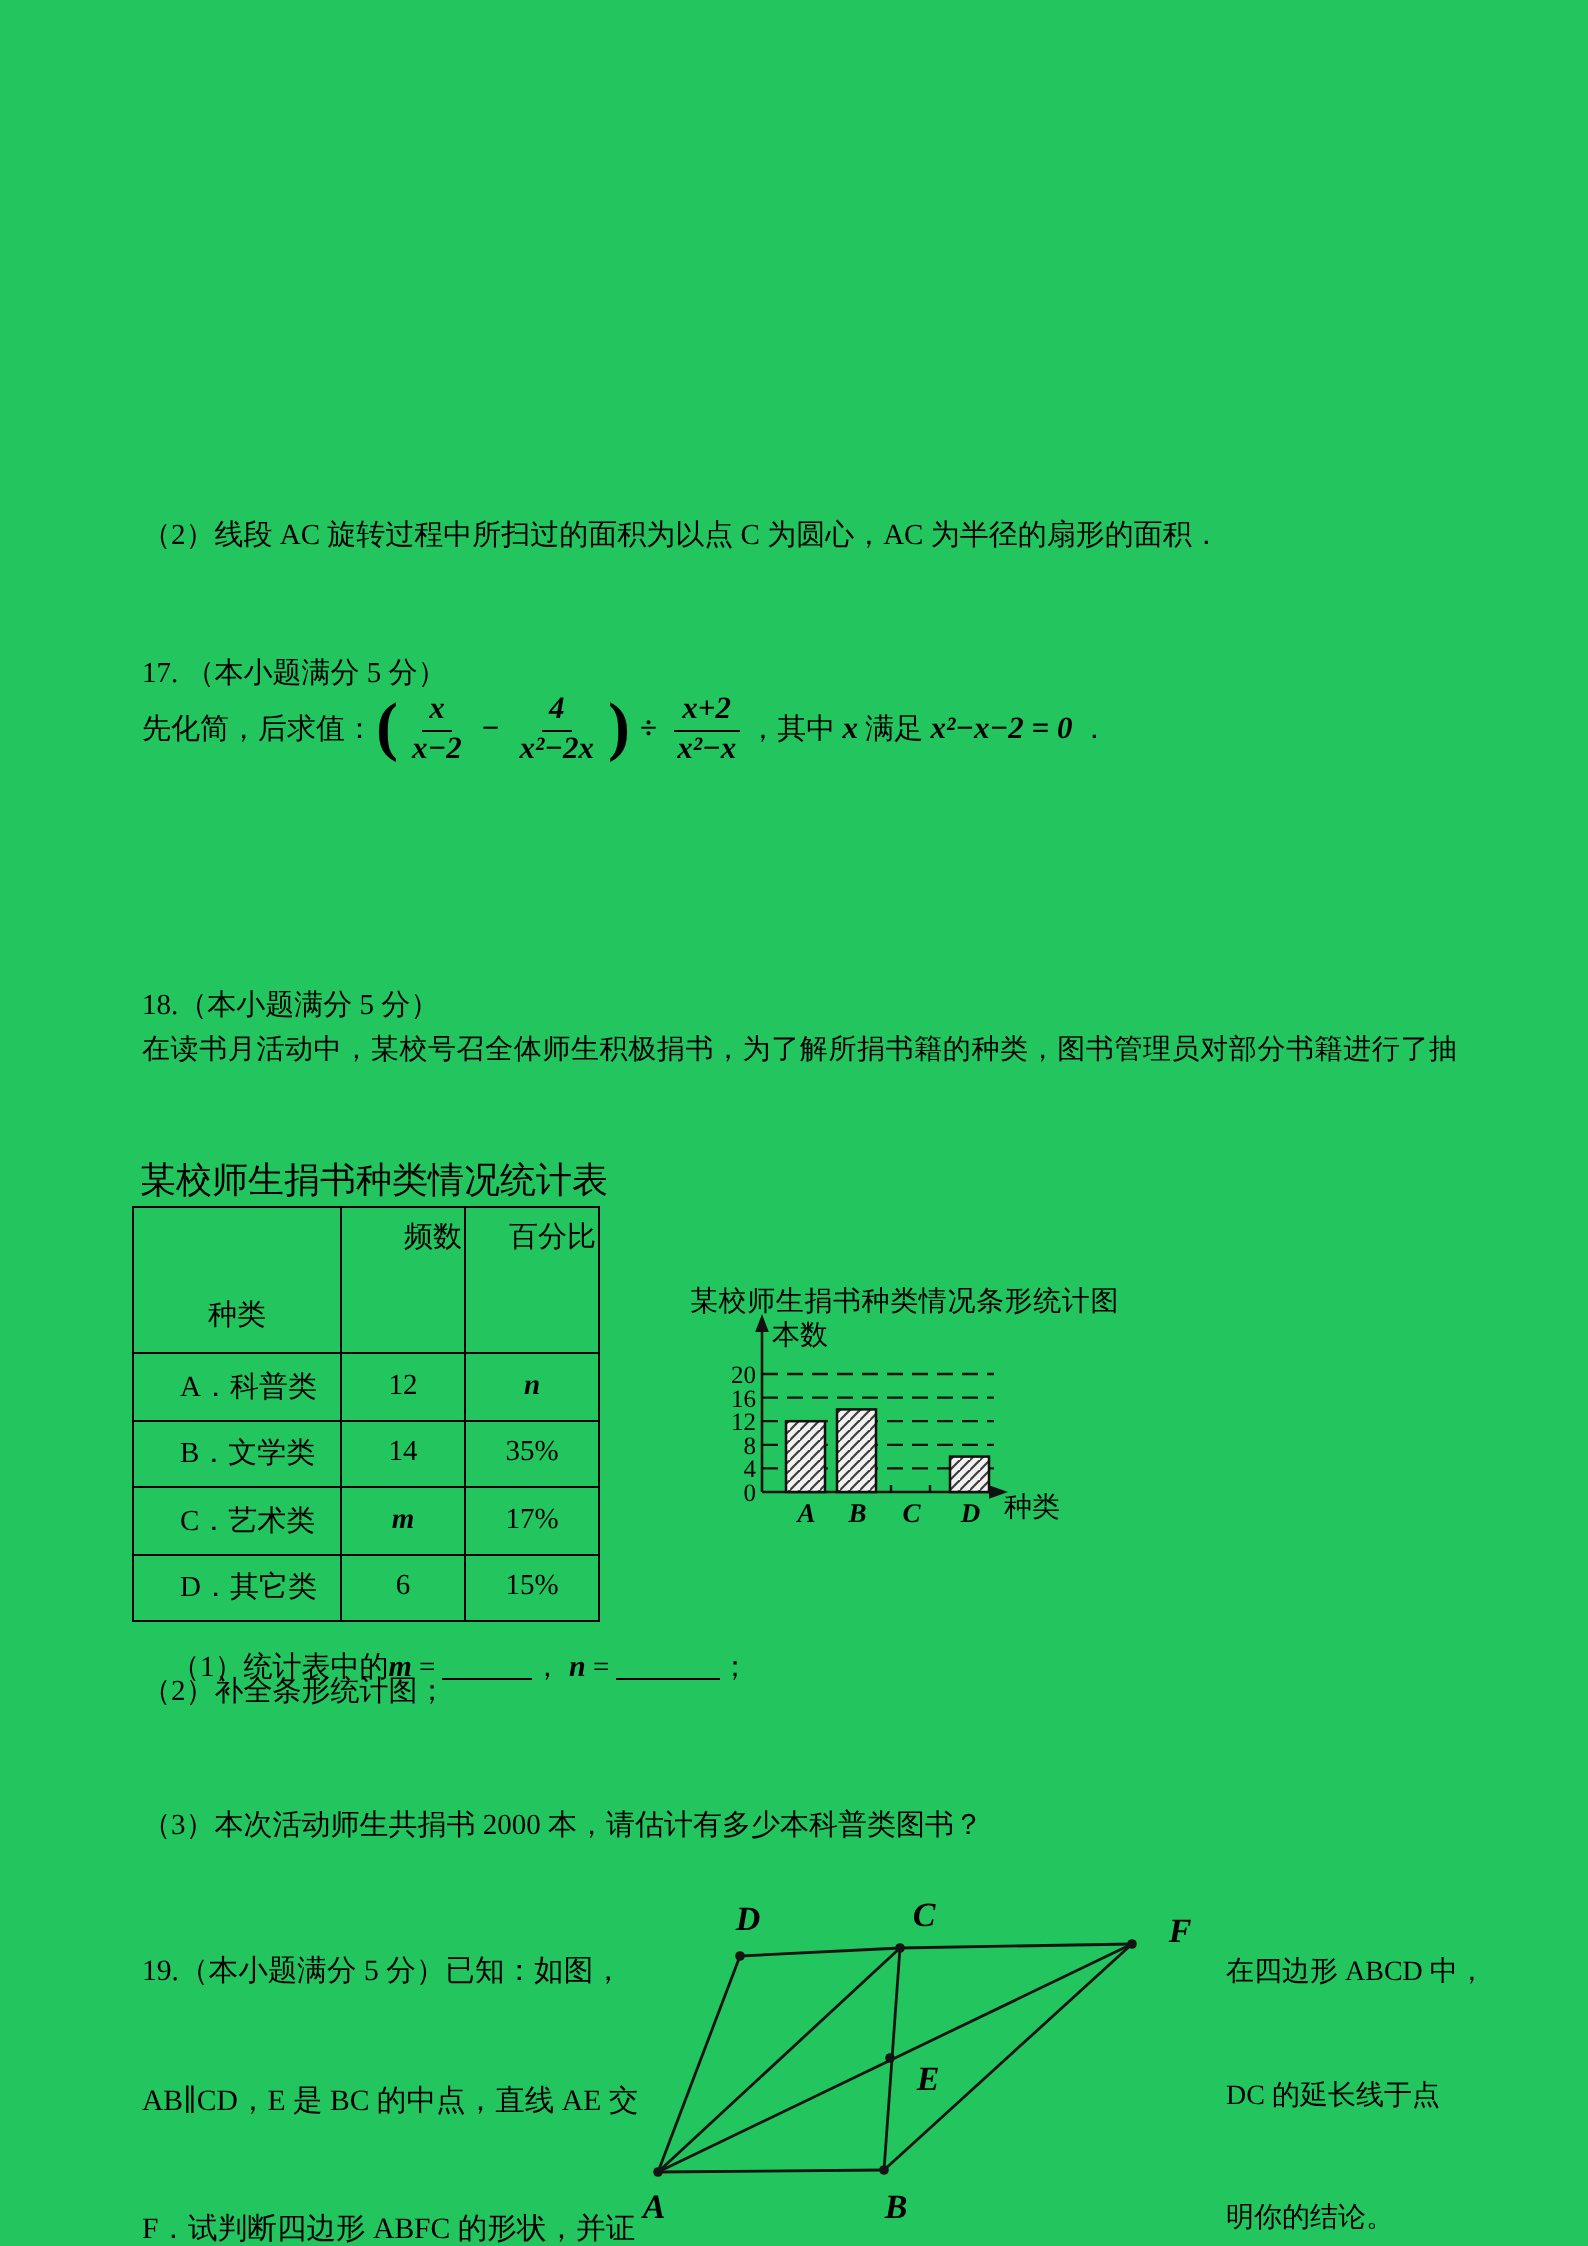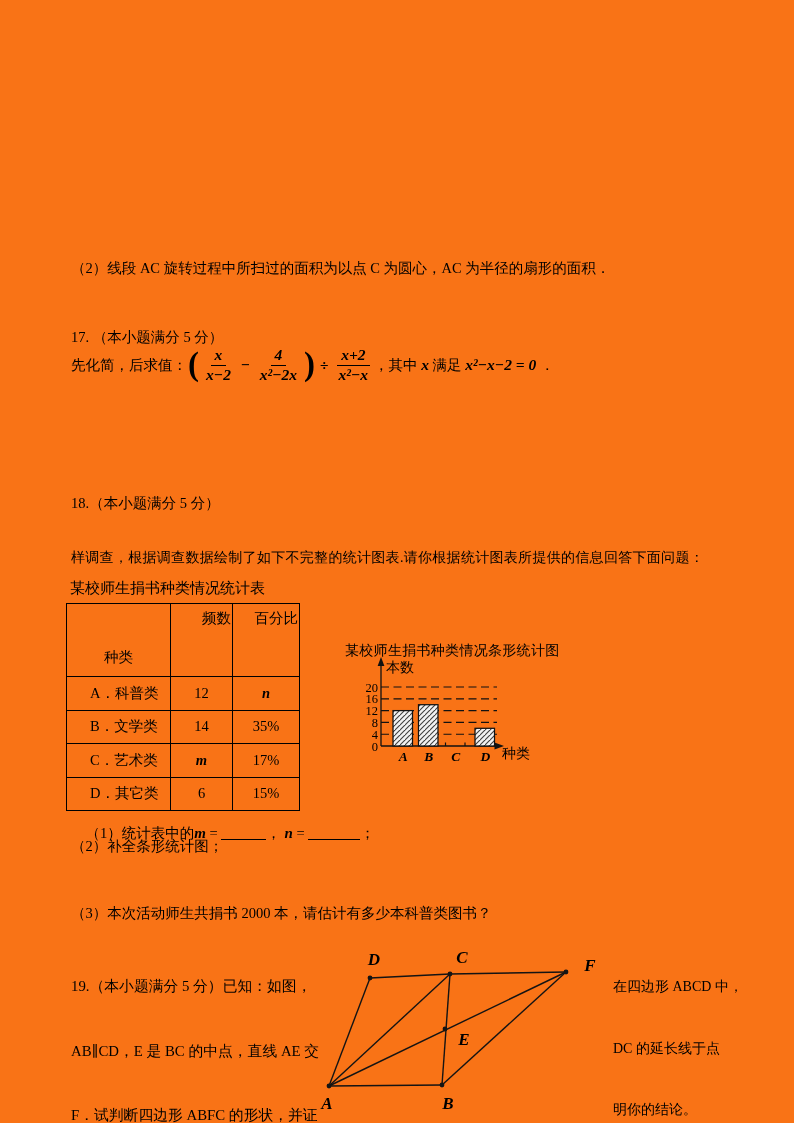--- a/index.html
+++ b/index.html
@@ -1,16 +1,16 @@
 <!DOCTYPE html>
 <html><head>
 <meta charset="utf-8">
 <style>
   html,body{margin:0;padding:0;background:#fff;}
-  .page{position:relative;width:794px;height:1123px;background:#f97316;overflow:hidden;
+  .page{position:relative;width:794px;height:1123px;background:#22c55e;overflow:hidden;
         font-family:"Liberation Serif","DejaVu Serif",serif;color:#000;}
   .abs{position:absolute;}
   .txt{font-size:14.5px;white-space:pre;line-height:1.25;}
   .para{font-size:14px;letter-spacing:0.3px;white-space:pre;}
   
   .formula-row{display:flex;align-items:center;height:50px;white-space:pre;}
   .math{font-style:italic;font-weight:bold;font-size:15.5px;font-family:"Liberation Serif","DejaVu Serif",serif;}
   .frac{display:inline-flex;flex-direction:column;align-items:center;margin:0 3px;line-height:1.05;}
   .fnum{display:block;padding:0 4px 1px;border-bottom:1.7px solid #000;text-align:center;}
   .fden{display:block;padding:1px 3px 0;text-align:center;}
@@ -55,22 +55,22 @@
     <span class="math op">÷</span>
     <span class="math frac"><span class="fnum">x+2</span><span class="fden">x²−x</span></span>
     <span class="txt">，其中 </span>
     <span class="math">x</span>
     <span class="txt"> 满足 </span>
     <span class="math">x²−x−2 = 0</span>
     <span class="txt"> ．</span>
   </div>
 
   <div class="abs txt" style="left:71px;top:494px;">18.（本小题满分 5 分）</div>
-  <div class="abs para" style="left:71px;top:549px;">样调查，根据调查数据绘制了如下不完整的统计图表.请你根据统计图表所提供的信息回答下面问题：</div>
-  <div class="abs txt" style="left:70px;top:579px;font-size:15px;">某校师生捐书种类情况统计表</div>
+  <div class="abs para" style="left:71px;top:516px;">在读书月活动中，某校号召全体师生积极捐书，为了解所捐书籍的种类，图书管理员对部分书籍进行了抽</div>
+  <div class="abs txt" style="left:70px;top:579px;font-size:18px;">某校师生捐书种类情况统计表</div>
 
   <div class="abs" style="left:66px;top:603px;">
     <table class="stat-table">
       <tbody>
           <tr class="hrow">
         <td class="c1 hb">种类</td>
         <td class="c2 ht">频数</td>
         <td class="c3 ht">百分比</td>
       </tr>
       <tr class="drow">

